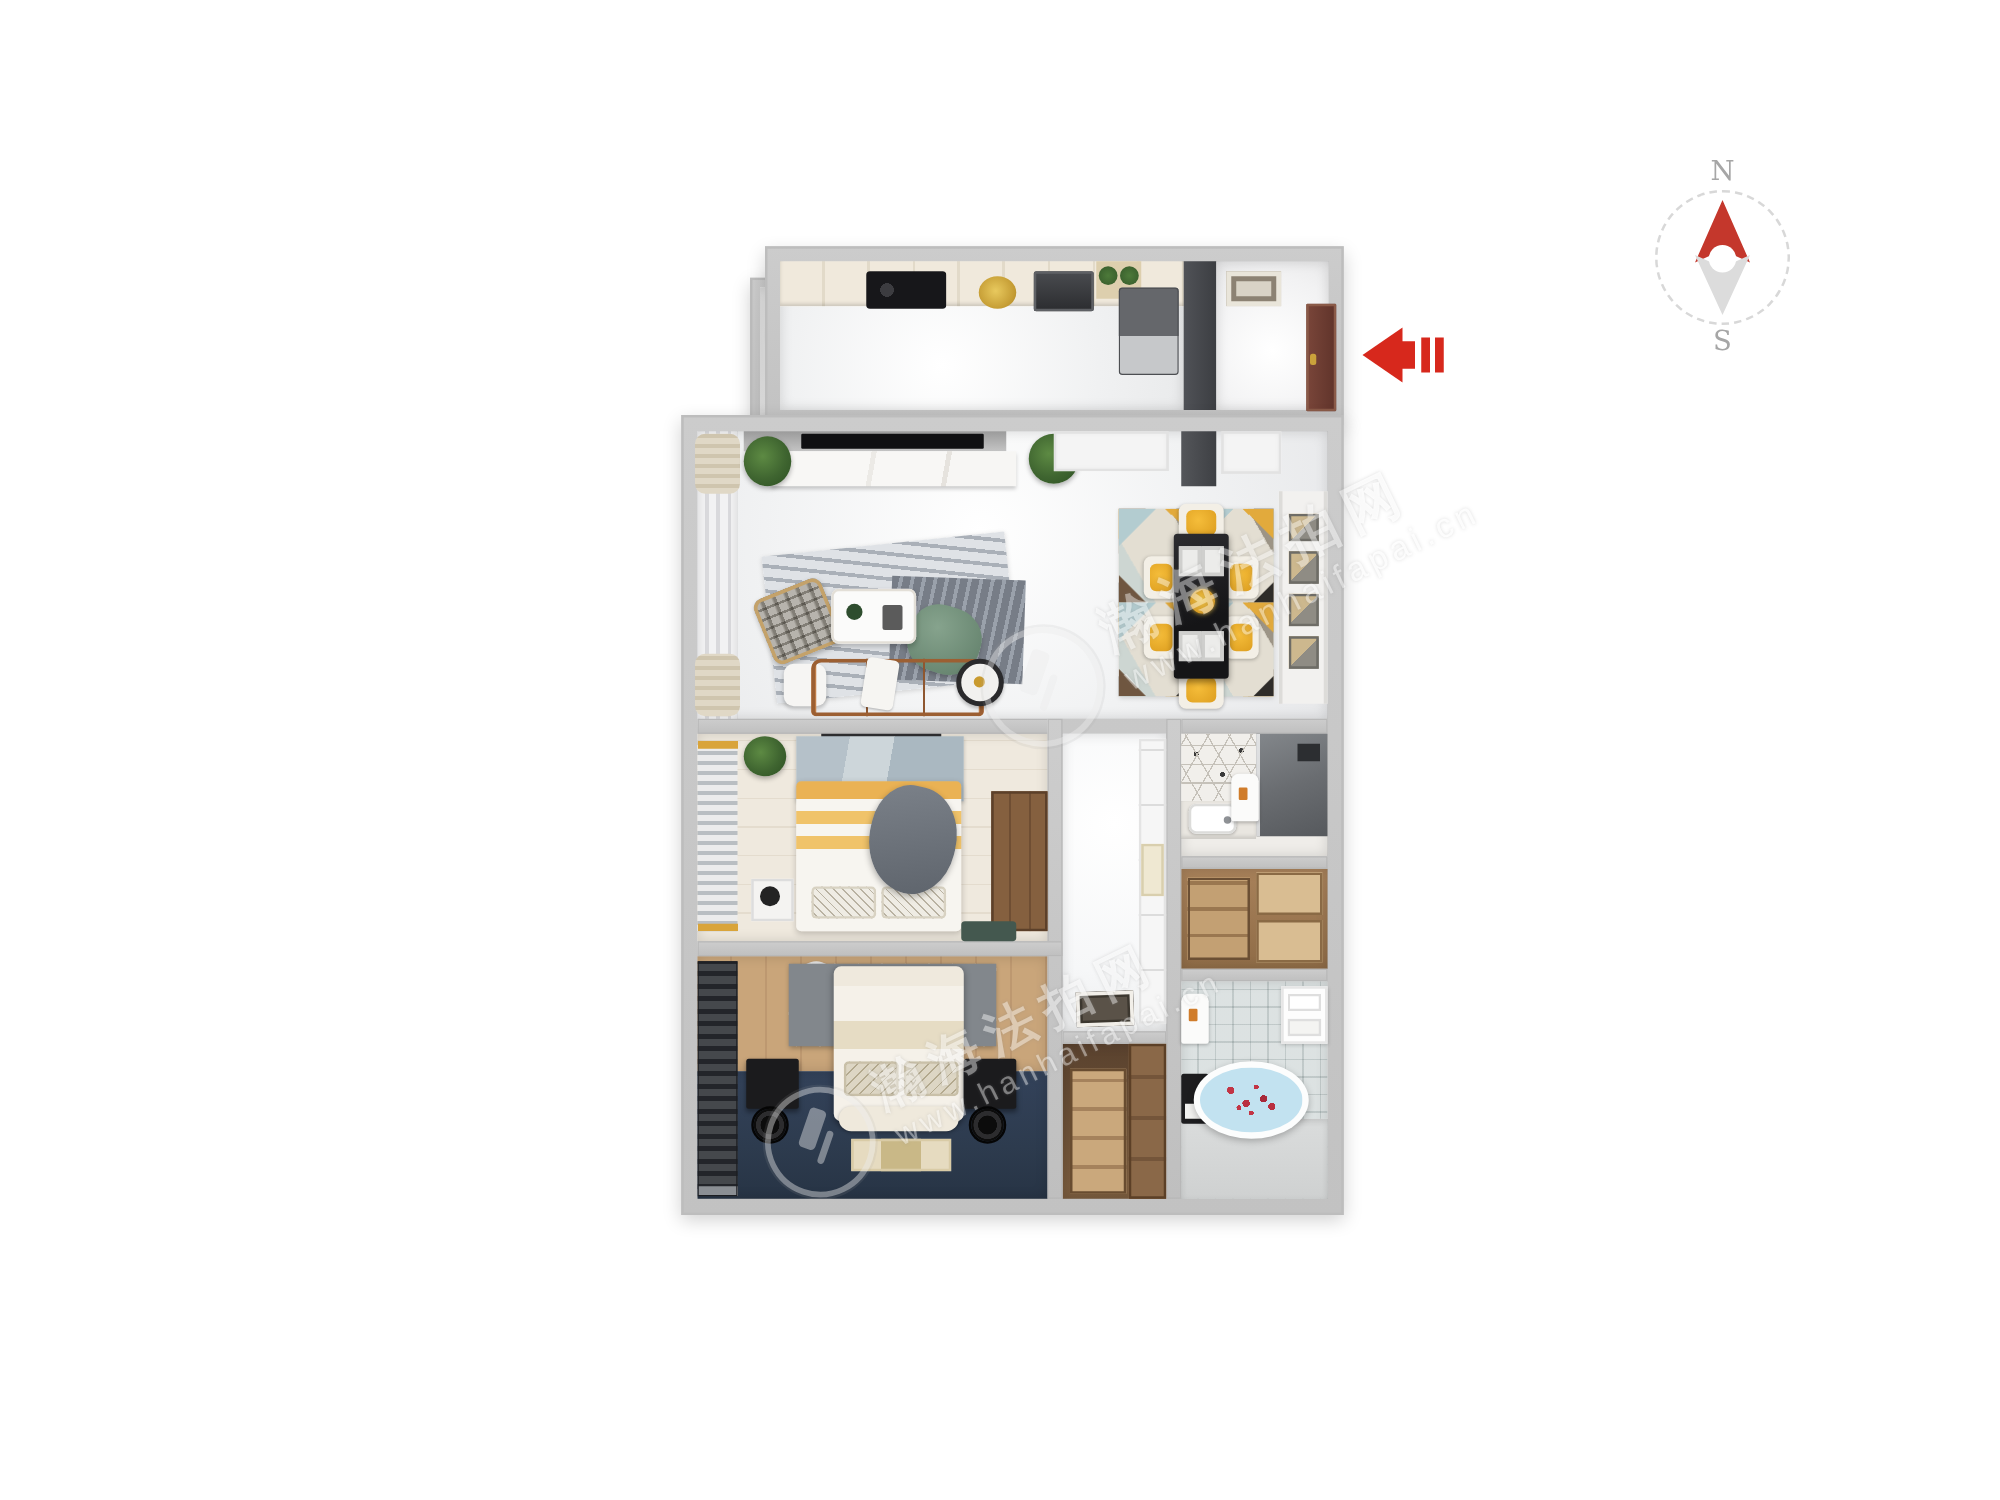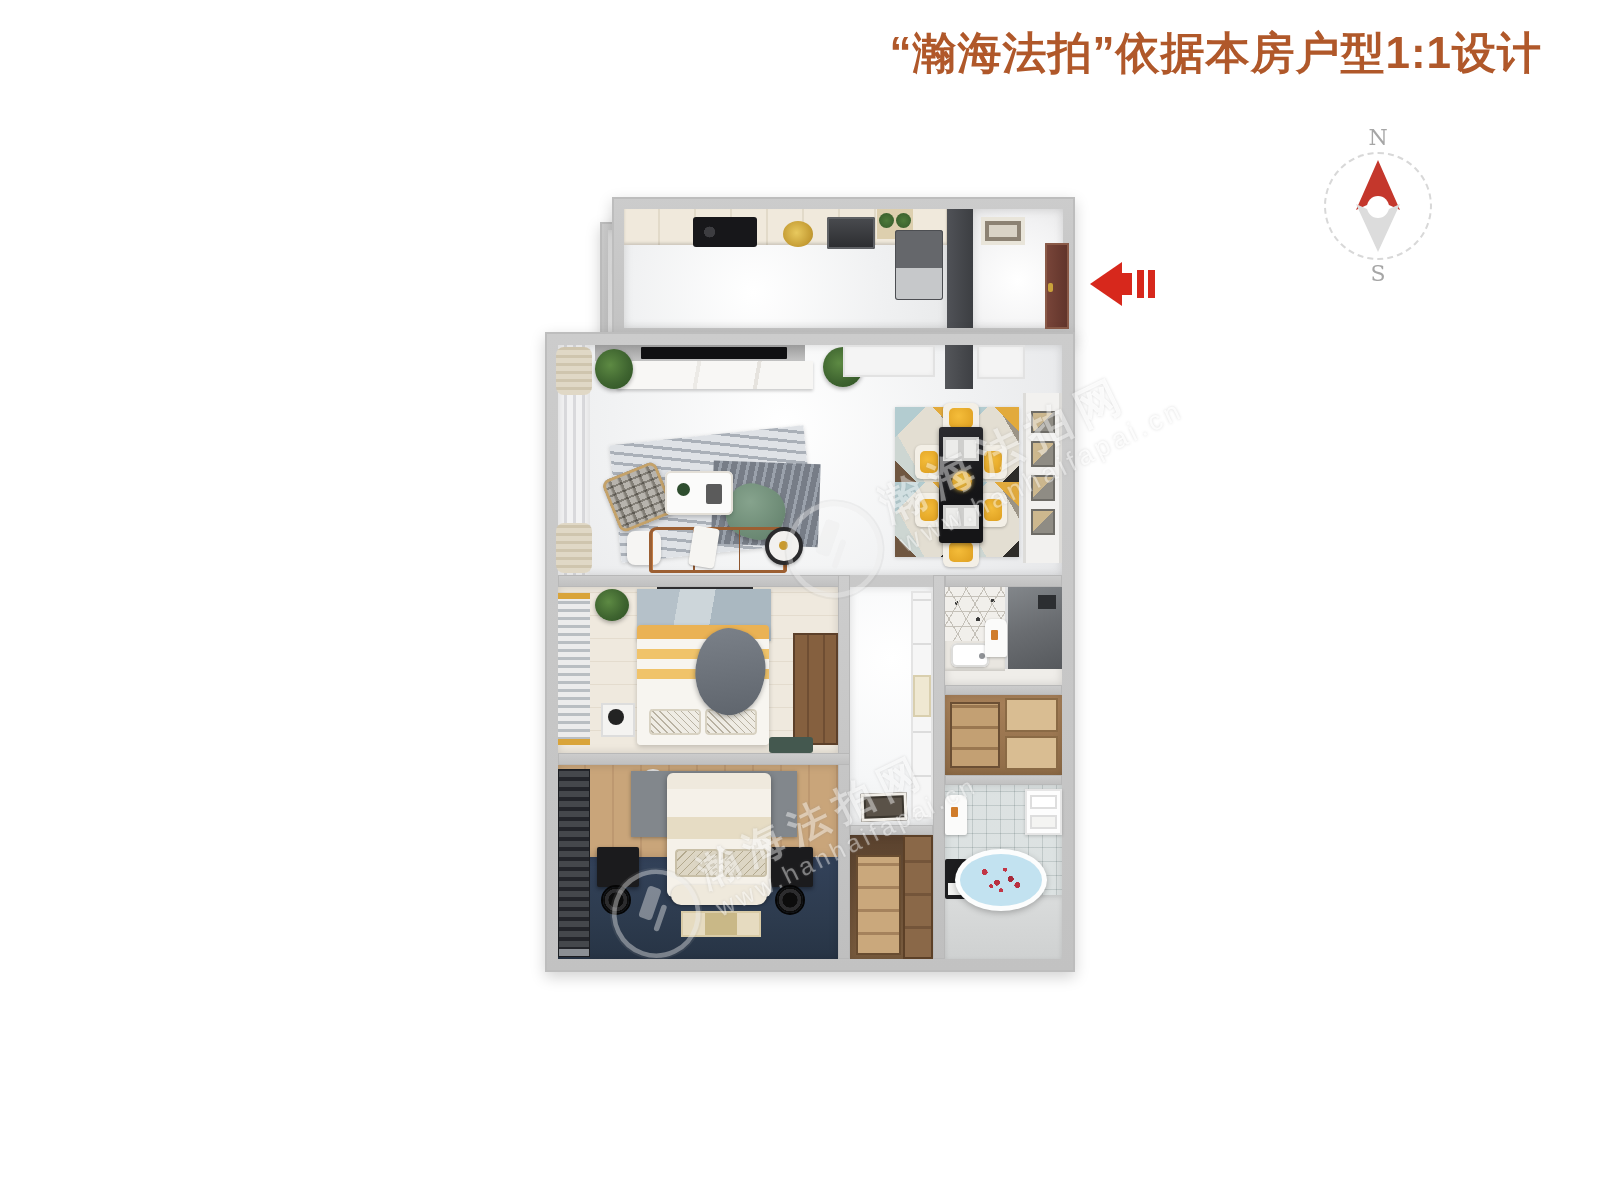--- a/index.html
+++ b/index.html
@@ -216,21 +216,20 @@
   .wm-texts{display:flex;flex-direction:column;line-height:1.15;}
   .wm-brand{font-size:44px;font-weight:bold;letter-spacing:10px;color:rgba(255,255,255,.85);
             text-shadow:0 0 3px rgba(130,130,130,.55);}
   .wm-url{font-size:27px;letter-spacing:4px;color:rgba(255,255,255,.85);text-shadow:0 0 3px rgba(130,130,130,.55);}
 </style>
 </head>
 <body>
 
 <div id="stage">
 
-  <div class="title">“瀚海法拍”依据本房户型1:1设计</div>
 
   <div class="compass">
     <div class="dir">N</div>
     <div class="ring">
       <svg width="96" height="96" viewBox="0 0 96 96">
         <path d="M48 2 L70 52 L48 42 L26 52 Z" fill="#c4372c"></path>
         <path d="M26 46 L48 94 L70 46 L48 56 Z" fill="#dcdcdc"></path>
         <circle cx="48" cy="49" r="11" fill="#ffffff"></circle>
       </svg>
     </div>

